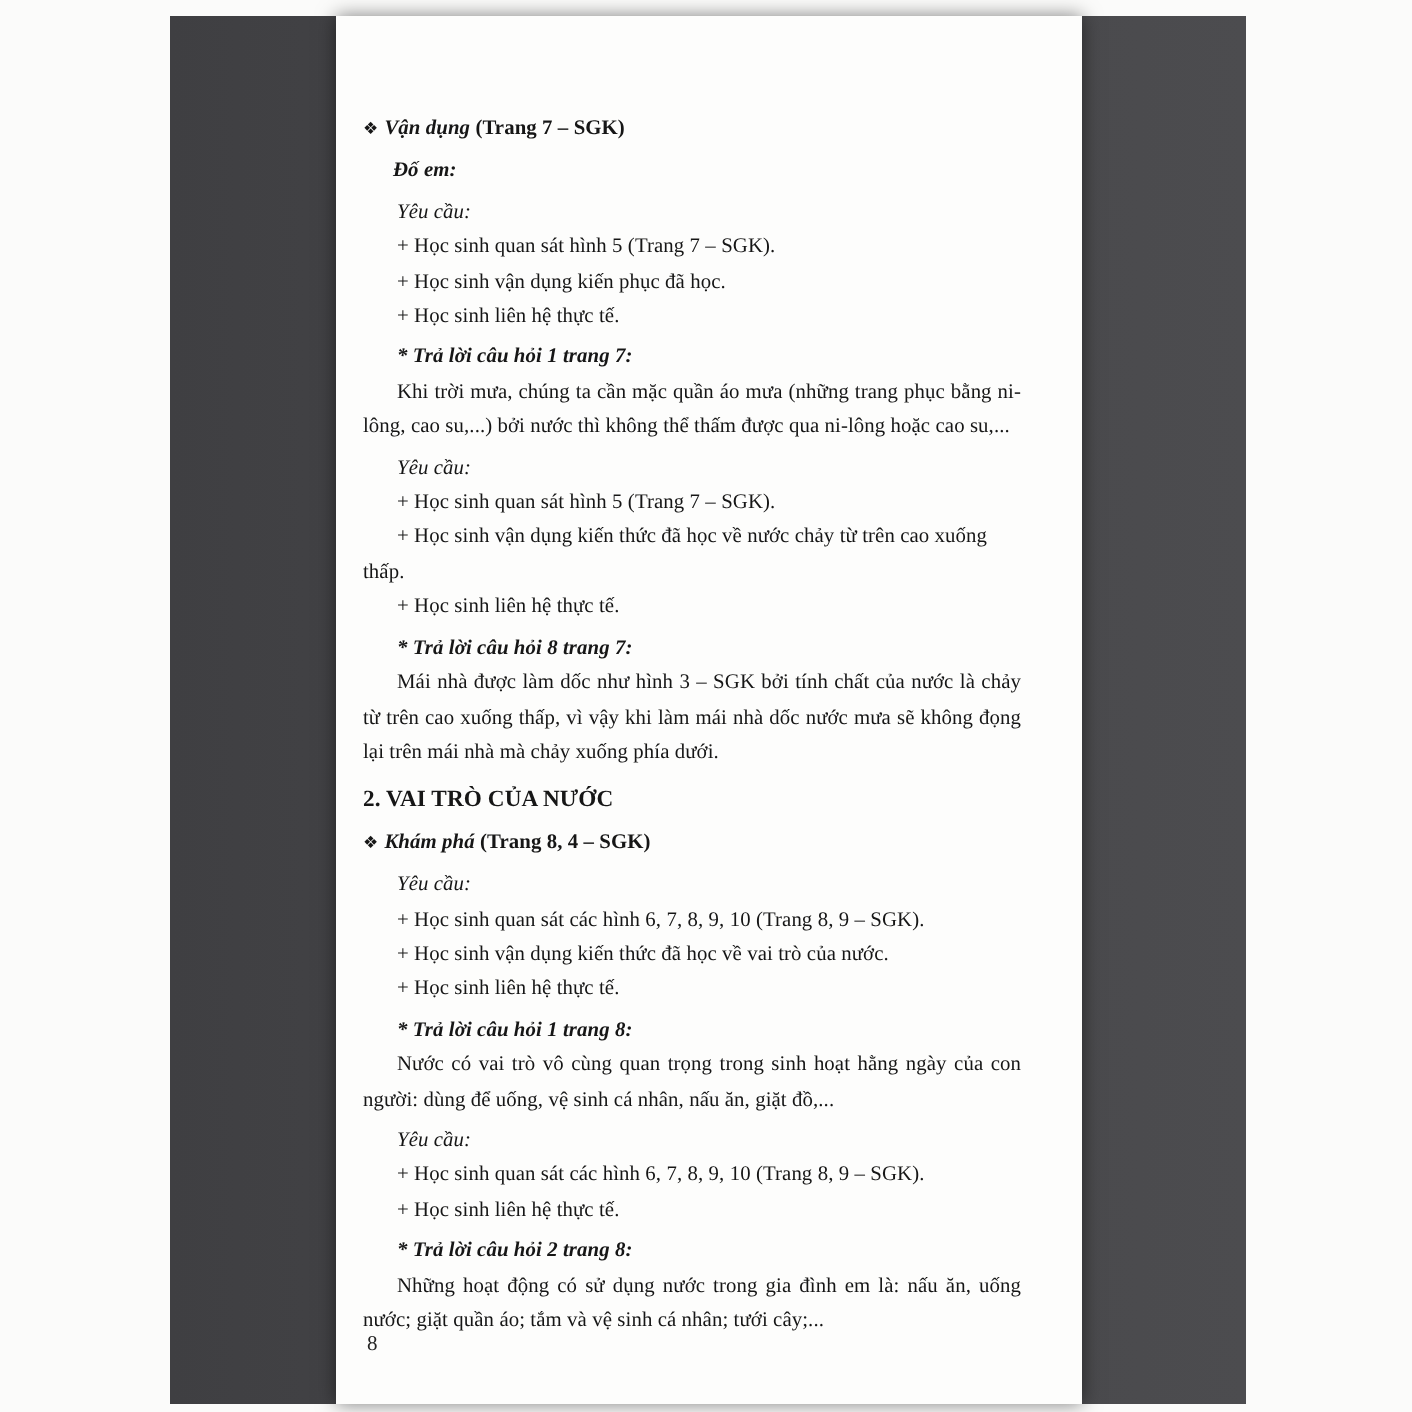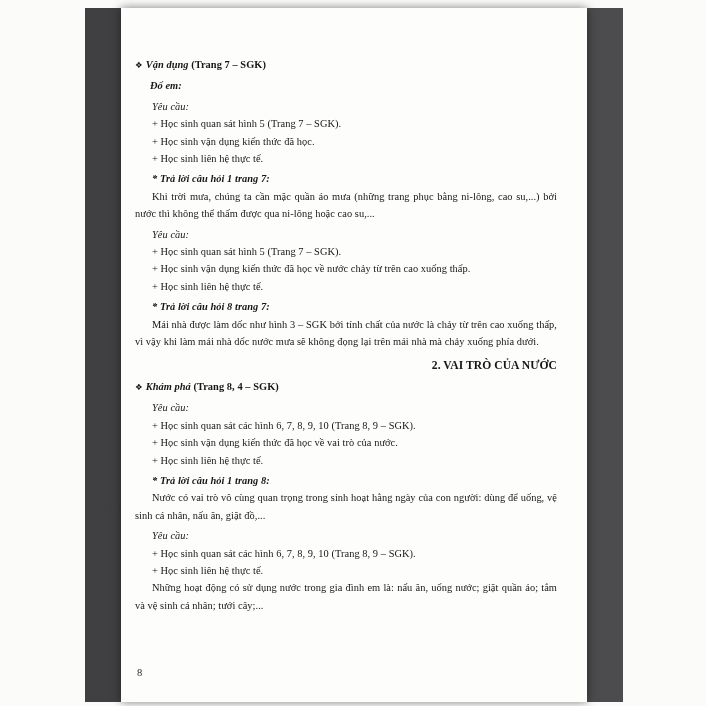--- a/index.html
+++ b/index.html
@@ -21,41 +21,41 @@
     position: absolute;
     left: 85px;
     top: 8px;
     width: 538px;
     height: 694px;
     background: linear-gradient(90deg, #3f3f42 0%, #47474a 50%, #4c4c4f 100%);
     display: flex;
     justify-content: center;
   }
   .page {
-    width: 466px;
+    width: 373px;
     height: 100%;
     background: #fdfdfc;
     position: relative;
     box-shadow: 0 0 9px rgba(0,0,0,0.5);
     padding: 45px 30px 16px 14px;
   }
   .content {
     font-size: 10.4px;
     line-height: 17.4px;
     color: #161616;
     letter-spacing: 0.05px;
   }
   .block { }
   .b-marker  { margin-top: 3px; }
   .b-subhead { margin-left: 15px; margin-top: 3px; }
   .b-label   { text-indent: 17px; margin-top: 3px; }
   .b-bullet  { text-indent: 17px; }
   .b-answer  { text-indent: 17px; margin-top: 3px; }
   .b-para    { text-indent: 17px; text-align: justify; }
-  .b-section { font-weight: bold; font-size: 11.6px; margin-top: 6px; margin-bottom: 4px; text-align: right; }
+  .b-section { font-weight: bold; font-size: 11.6px; margin-top: 6px; margin-bottom: 4px; }
   .s-bi { font-weight: bold; font-style: italic; }
   .s-b  { font-weight: bold; }
   .s-i  { font-style: italic; font-family: Liberation Serif, serif; }
   .s-r  { }
   .s-m  { font-family: "DejaVu Sans", sans-serif; font-size: 8.5px; font-weight: bold; }
   .page-number {
     position: absolute;
     left: 16px;
     bottom: 24px;
     font-size: 10.5px;
@@ -66,39 +66,40 @@
 <body>
 
 <div class="canvas">
   <div class="photo">
     <div class="page">
       <div class="content">
           <div class="block b-marker"><span class="s-m">❖ </span><span class="s-bi">Vận dụng</span><span class="s-b"> (Trang 7 – SGK)</span></div>
           <div class="block b-subhead"><span class="s-bi">Đố em:</span></div>
           <div class="block b-label"><span class="s-i">Yêu cầu:</span></div>
           <div class="block b-bullet"><span class="s-r">+ Học sinh quan sát hình 5 (Trang 7 – SGK).</span></div>
-          <div class="block b-bullet"><span class="s-r">+ Học sinh vận dụng kiến thức đã học.</span></div>
+          <div class="block b-bullet"><span class="s-r">+ Học sinh vận dụng kiến phục đã học.</span></div>
           <div class="block b-bullet"><span class="s-r">+ Học sinh liên hệ thực tế.</span></div>
           <div class="block b-answer"><span class="s-bi">* Trả lời câu hỏi 1 trang 7:</span></div>
           <div class="block b-para"><span class="s-r">Khi trời mưa, chúng ta cần mặc quần áo mưa (những trang phục bằng ni-lông, cao su,...) bởi nước thì không thể thấm được qua ni-lông hoặc cao su,...</span></div>
           <div class="block b-label"><span class="s-i">Yêu cầu:</span></div>
           <div class="block b-bullet"><span class="s-r">+ Học sinh quan sát hình 5 (Trang 7 – SGK).</span></div>
           <div class="block b-bullet"><span class="s-r">+ Học sinh vận dụng kiến thức đã học về nước chảy từ trên cao xuống thấp.</span></div>
           <div class="block b-bullet"><span class="s-r">+ Học sinh liên hệ thực tế.</span></div>
           <div class="block b-answer"><span class="s-bi">* Trả lời câu hỏi 8 trang 7:</span></div>
           <div class="block b-para"><span class="s-r">Mái nhà được làm dốc như hình 3 – SGK bởi tính chất của nước là chảy từ trên cao xuống thấp, vì vậy khi làm mái nhà dốc nước mưa sẽ không đọng lại trên mái nhà mà chảy xuống phía dưới.</span></div>
           <div class="block b-section"><span class="s-b">2. VAI TRÒ CỦA NƯỚC</span></div>
           <div class="block b-marker"><span class="s-m">❖ </span><span class="s-bi">Khám phá</span><span class="s-b"> (Trang 8, 4 – SGK)</span></div>
           <div class="block b-label"><span class="s-i">Yêu cầu:</span></div>
           <div class="block b-bullet"><span class="s-r">+ Học sinh quan sát các hình 6, 7, 8, 9, 10 (Trang 8, 9 – SGK).</span></div>
           <div class="block b-bullet"><span class="s-r">+ Học sinh vận dụng kiến thức đã học về vai trò của nước.</span></div>
           <div class="block b-bullet"><span class="s-r">+ Học sinh liên hệ thực tế.</span></div>
           <div class="block b-answer"><span class="s-bi">* Trả lời câu hỏi 1 trang 8:</span></div>
           <div class="block b-para"><span class="s-r">Nước có vai trò vô cùng quan trọng trong sinh hoạt hằng ngày của con người: dùng để uống, vệ sinh cá nhân, nấu ăn, giặt đồ,...</span></div>
           <div class="block b-label"><span class="s-i">Yêu cầu:</span></div>
           <div class="block b-bullet"><span class="s-r">+ Học sinh quan sát các hình 6, 7, 8, 9, 10 (Trang 8, 9 – SGK).</span></div>
           <div class="block b-bullet"><span class="s-r">+ Học sinh liên hệ thực tế.</span></div>
+          <div class="block b-answer"><span class="s-bi">* Trả lời câu hỏi 2 trang 8:</span></div>
           <div class="block b-para"><span class="s-r">Những hoạt động có sử dụng nước trong gia đình em là: nấu ăn, uống nước; giặt quần áo; tắm và vệ sinh cá nhân; tưới cây;...</span></div>
         </div>
       <div class="page-number">8</div>
     </div>
   </div>
 </div>
 
 </body></html>

